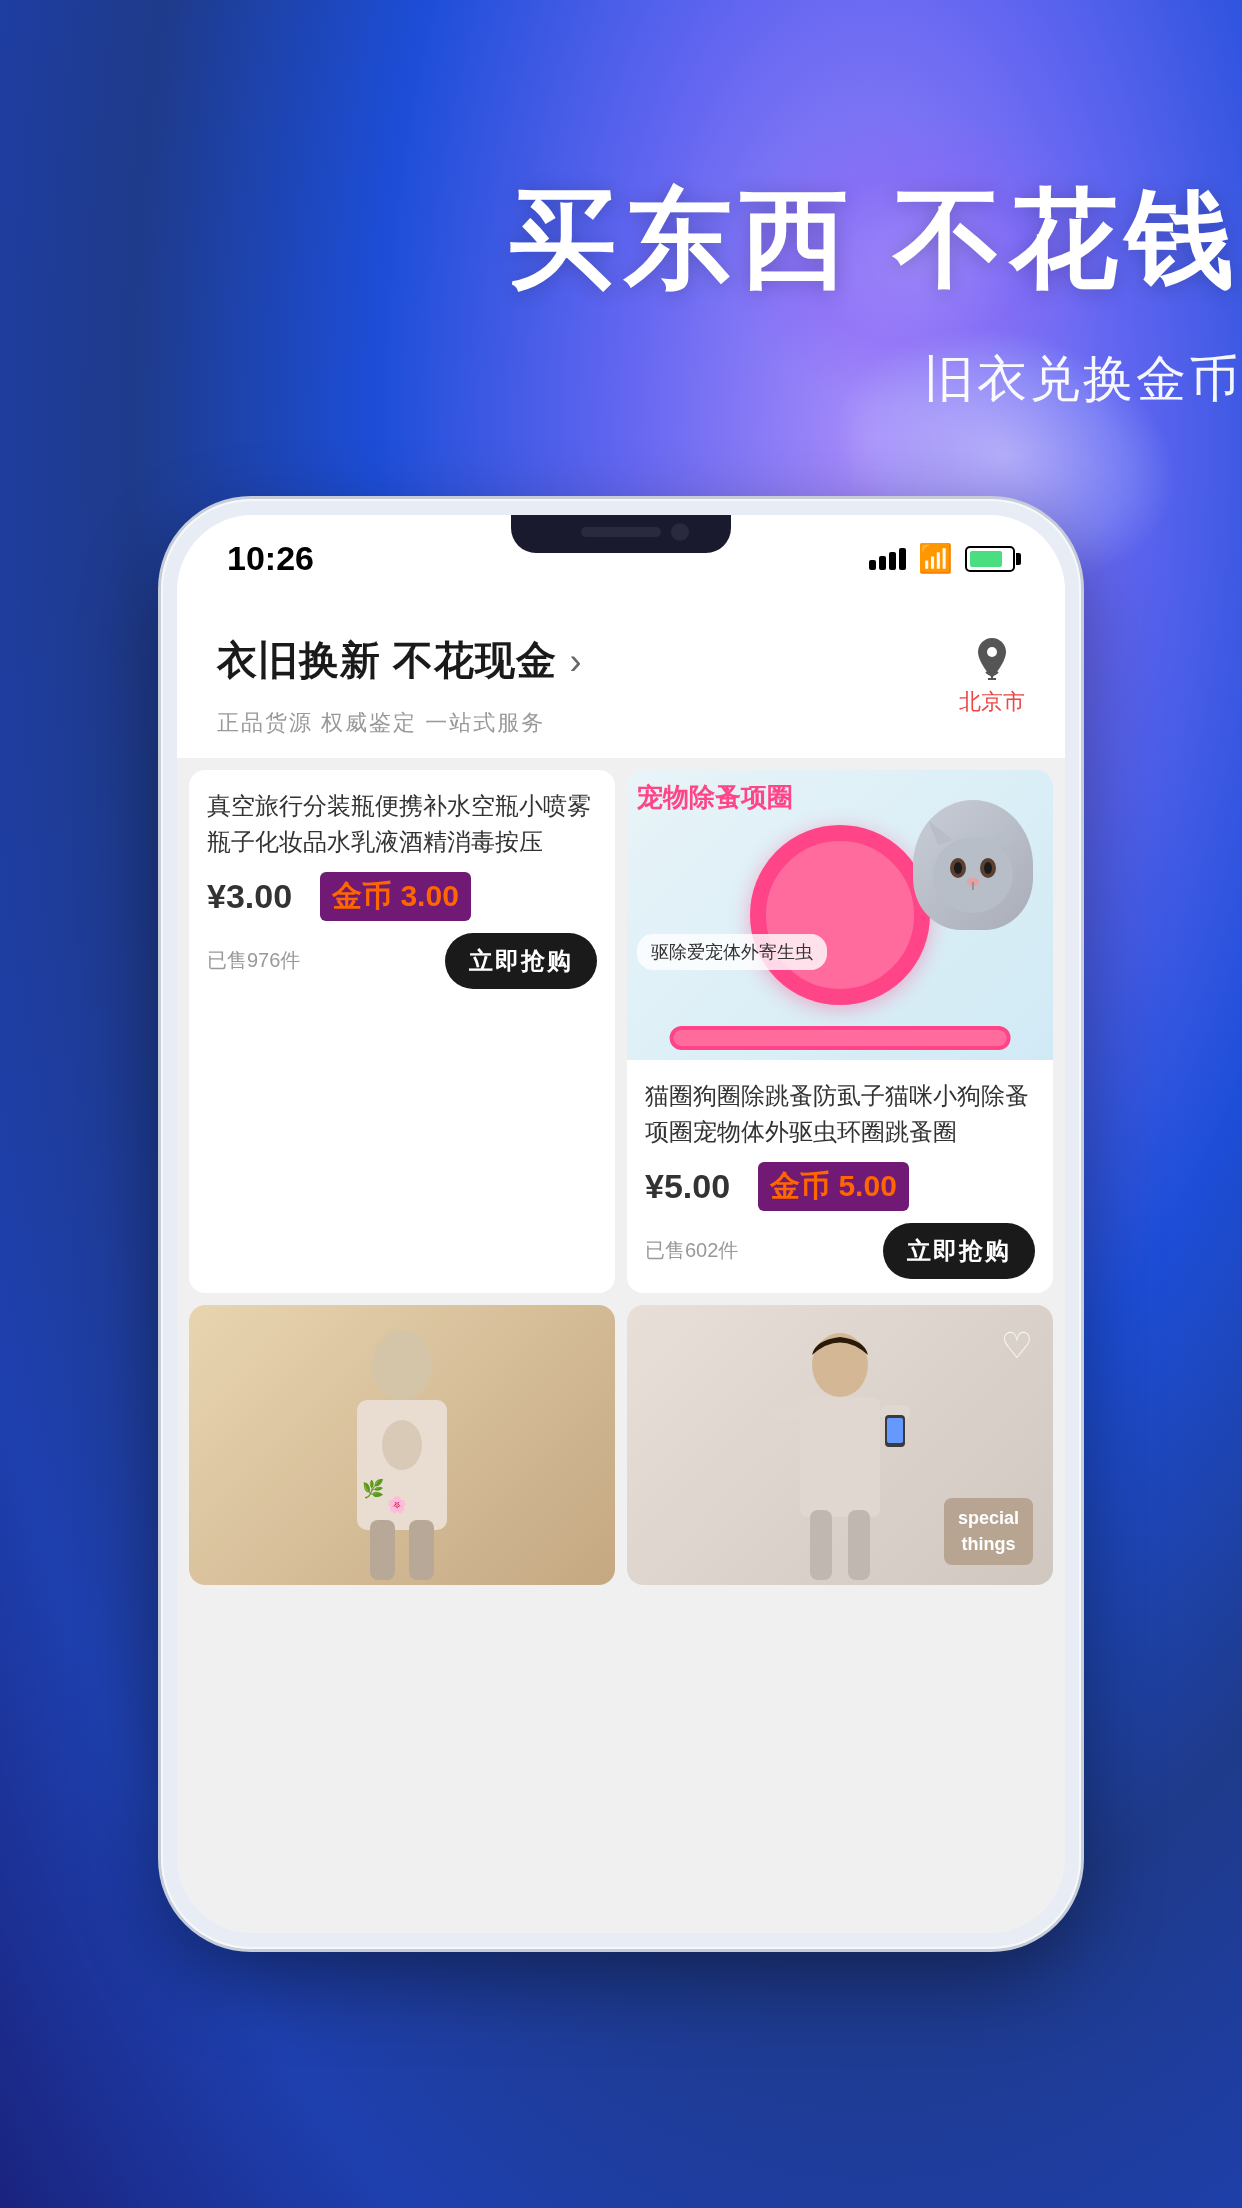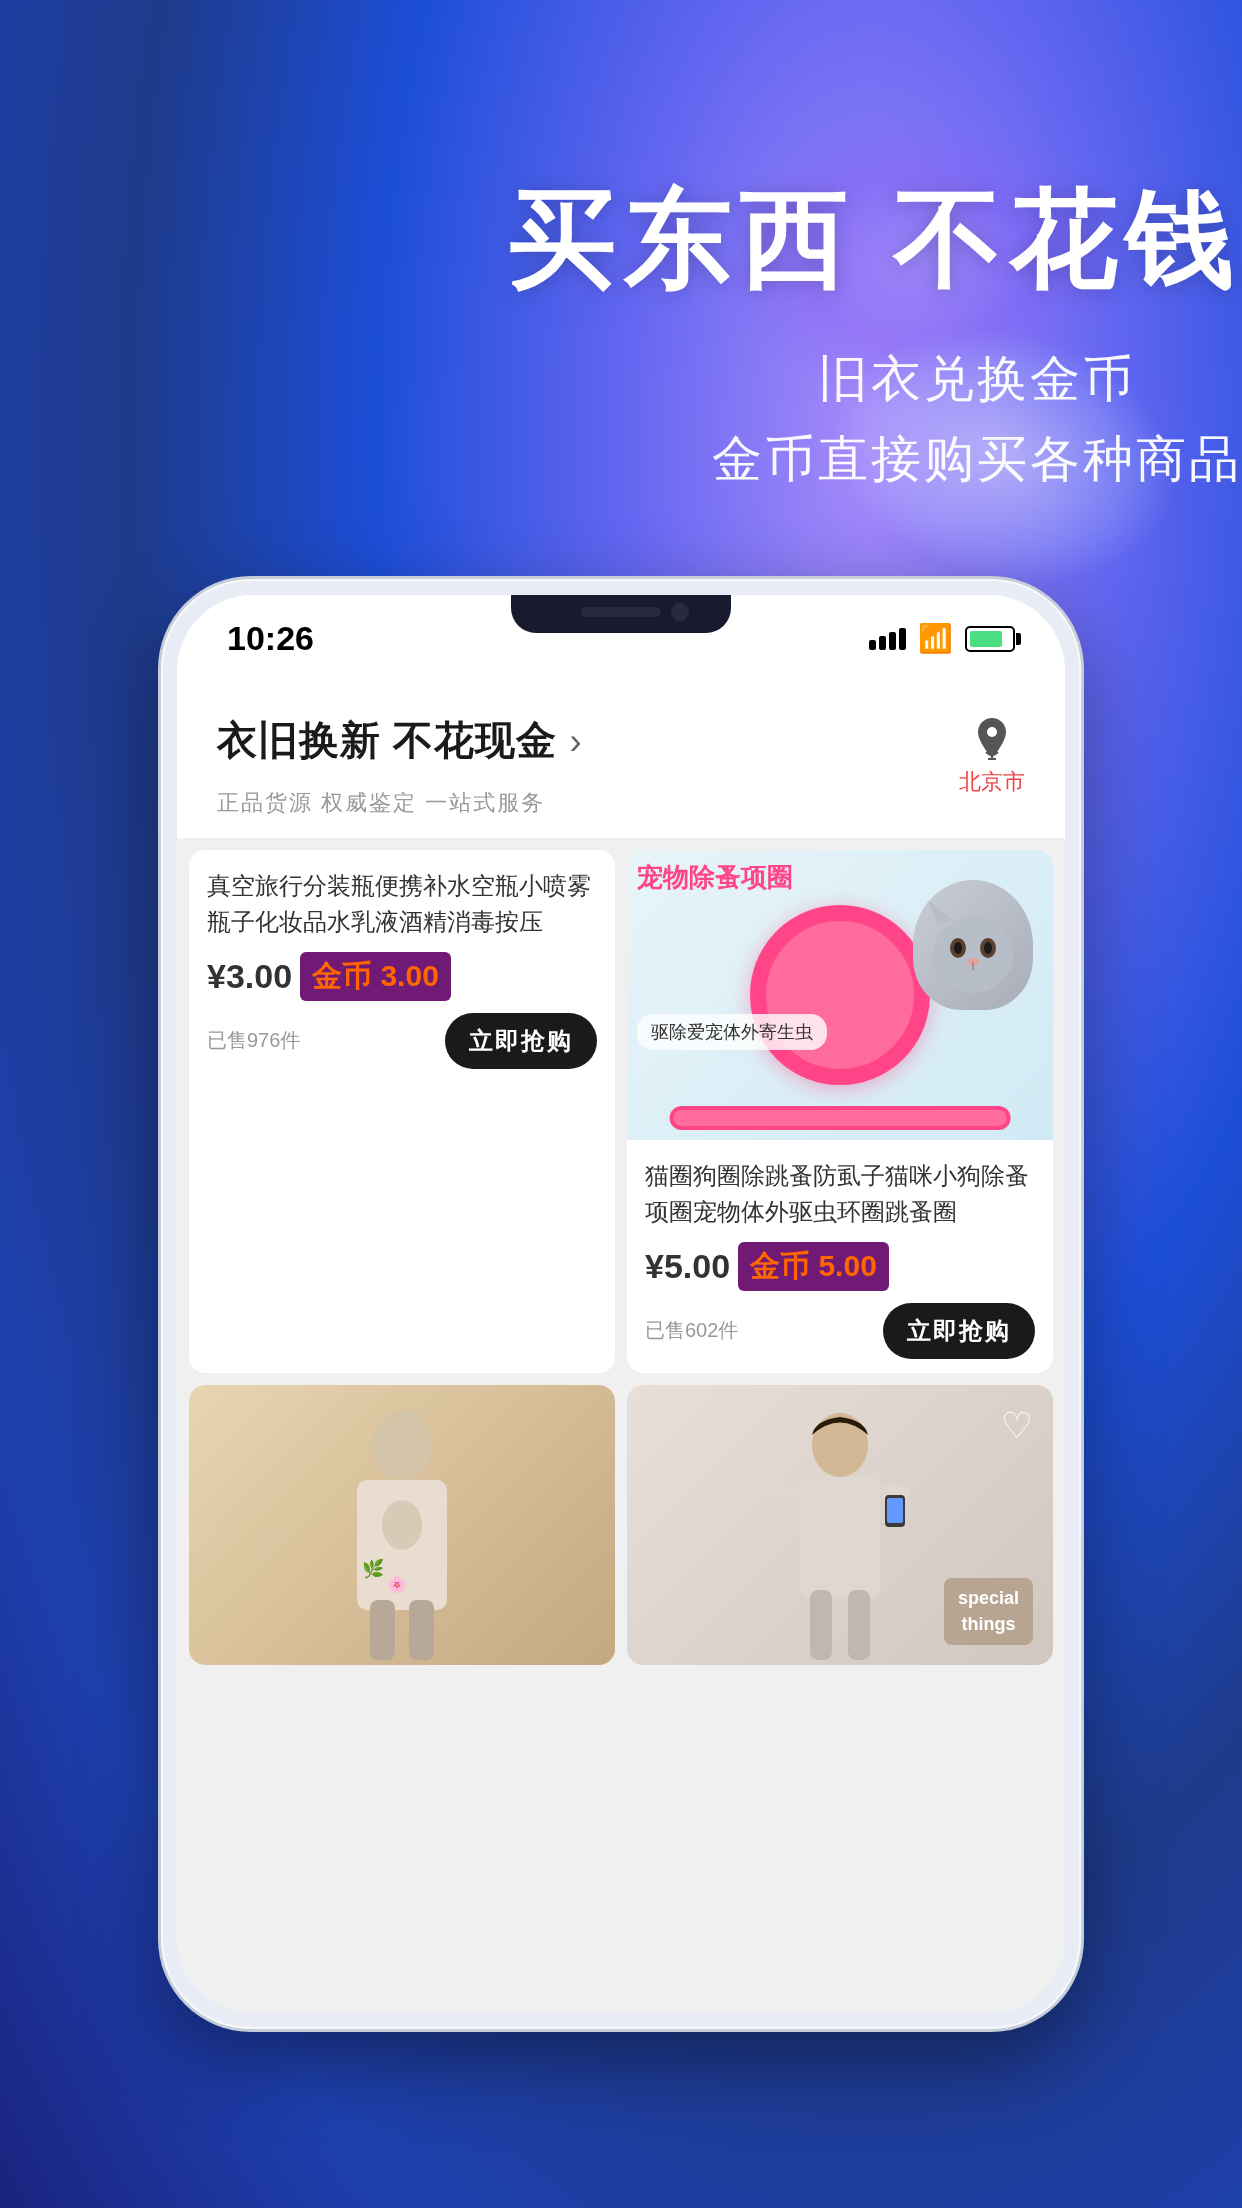--- a/index.html
+++ b/index.html
@@ -393,21 +393,21 @@
       display: -webkit-box;
       -webkit-line-clamp: 2;
       -webkit-box-orient: vertical;
       overflow: hidden;
       min-height: 72px;
     }
 
     .product-pricing {
       display: flex;
       align-items: center;
-      gap: 8px;
+      gap: 28px;
       margin-top: 12px;
     }
 
     .price-rmb {
       font-size: 34px;
       font-weight: 700;
       color: #333;
     }
 
     .price-coins {
@@ -558,21 +558,20 @@
   <div class="aurora-white"></div>
   <div class="aurora-green"></div>
 </div>
 
 <div class="page-content">
 
   <div class="header-section">
     <h1 class="main-title">买东西 不花钱</h1>
     <p class="sub-title">
       <span>旧衣兑换金币</span><br>
-      <span>金币直接购买各种商品</span>
     </p>
   </div>
 
   <div class="phone-container">
     <div class="phone-frame"></div>
     <div class="phone-screen">
 
       <div class="notch-area">
         <span class="status-time">10:26</span>
         <div class="notch">

